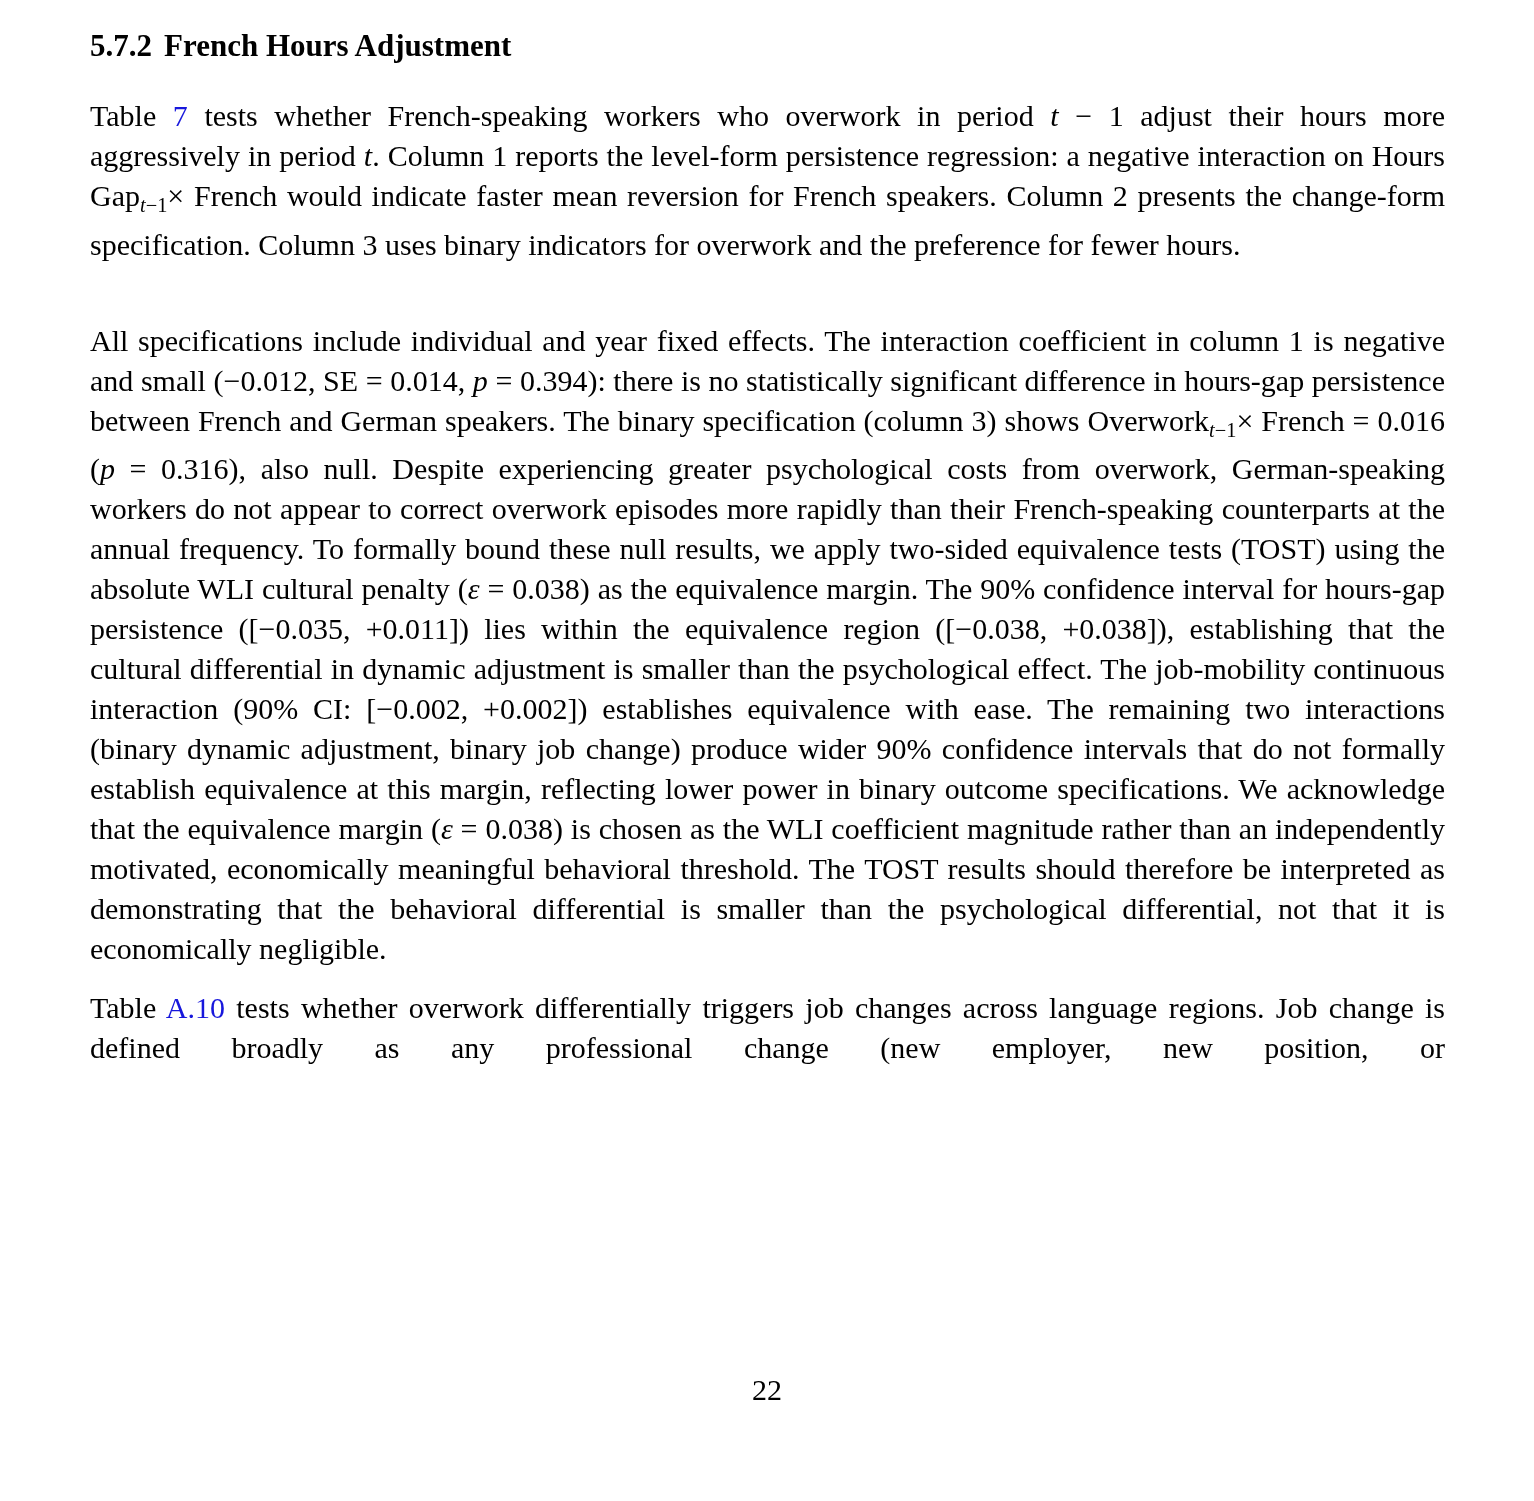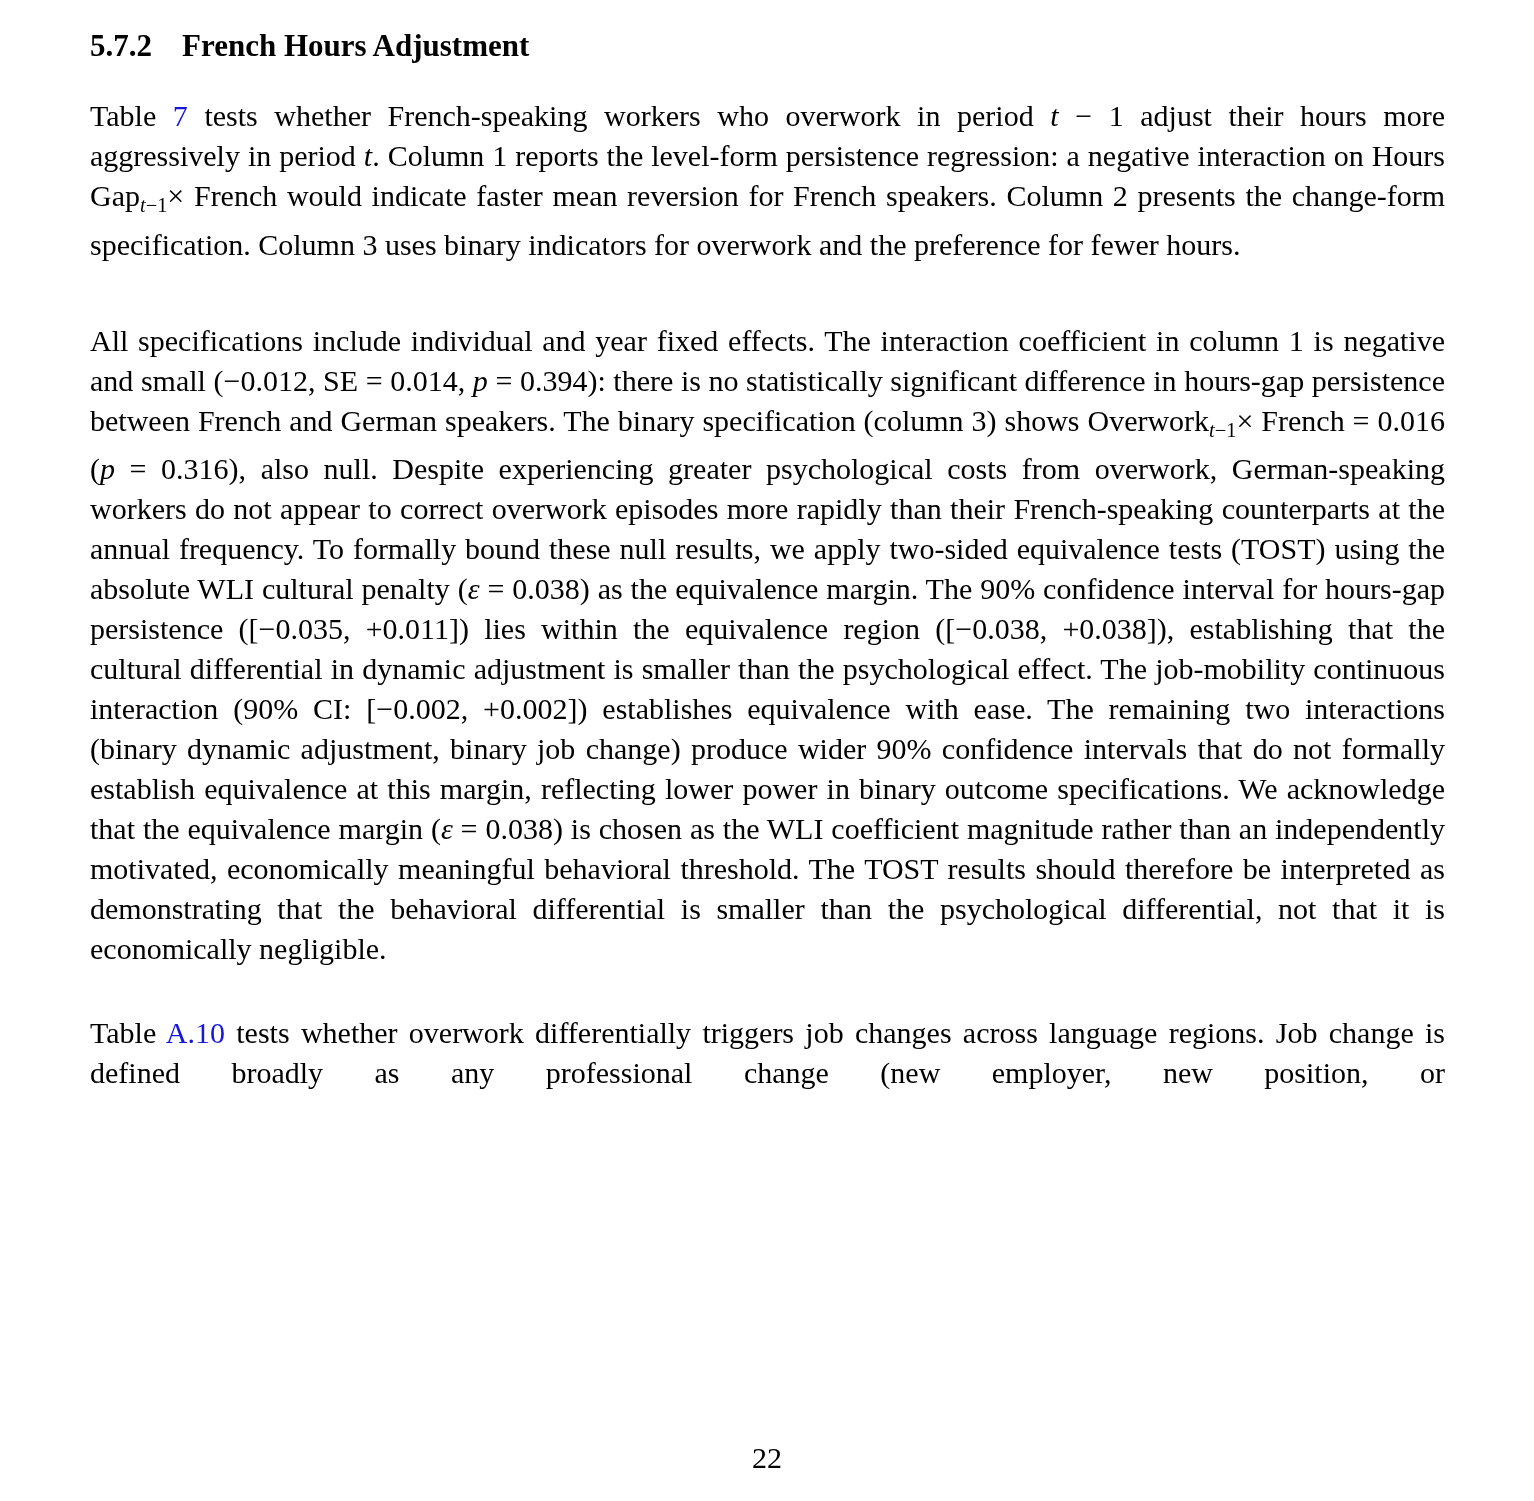--- a/index.html
+++ b/index.html
@@ -20,54 +20,54 @@
   }
   .heading {
     margin: 0;
     font-weight: bold;
     font-size: 31px;
     line-height: 40px;
     text-align: left;
   }
   .heading .sec-num {
     display: inline-block;
-    margin-right: 30px;
+    margin-right: 12px;
   }
   .body-para {
     margin: 0;
     font-size: 30px;
     line-height: 40px;
     text-align: justify;
     hyphens: auto;
     -webkit-hyphens: auto;
   }
   #para-1-1 { margin-top: 30px; }
   #para-1-2 { margin-top: 56px; }
   #heading-2 { margin-top: 52px; }
-  #para-2-1 { margin-top: 44px; }
+  #para-2-1 { margin-top: 19px; }
   .cutoff { text-align-last: justify; }
   .seg-link {
     color: var(--link-color, #1212e0);
     text-decoration: none;
     cursor: pointer;
   }
   .seg-i { font-style: italic; }
   .seg-sub {
     font-size: 0.68em;
     vertical-align: -0.28em;
     letter-spacing: 0;
   }
   .seg-subi {
     font-style: italic;
     font-size: 0.68em;
     vertical-align: -0.28em;
   }
   .page-number {
     position: absolute;
-    top: 1440px;
+    top: 1372px;
     left: 0;
     width: 100%;
     text-align: center;
     font-size: 30px;
     line-height: 36px;
   }
 </style>
 </head>
 <body>
 

